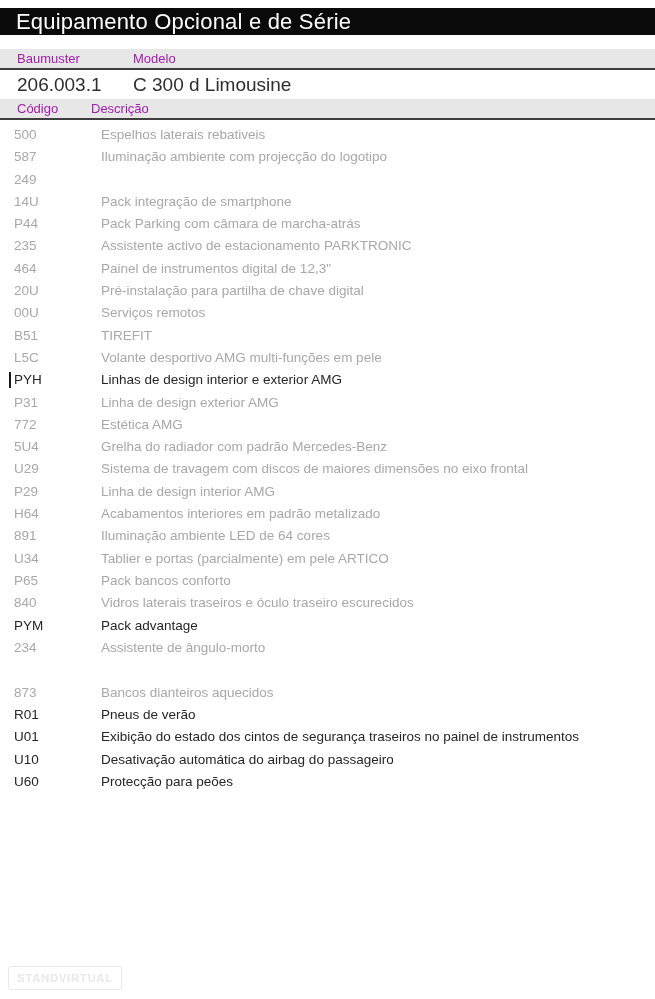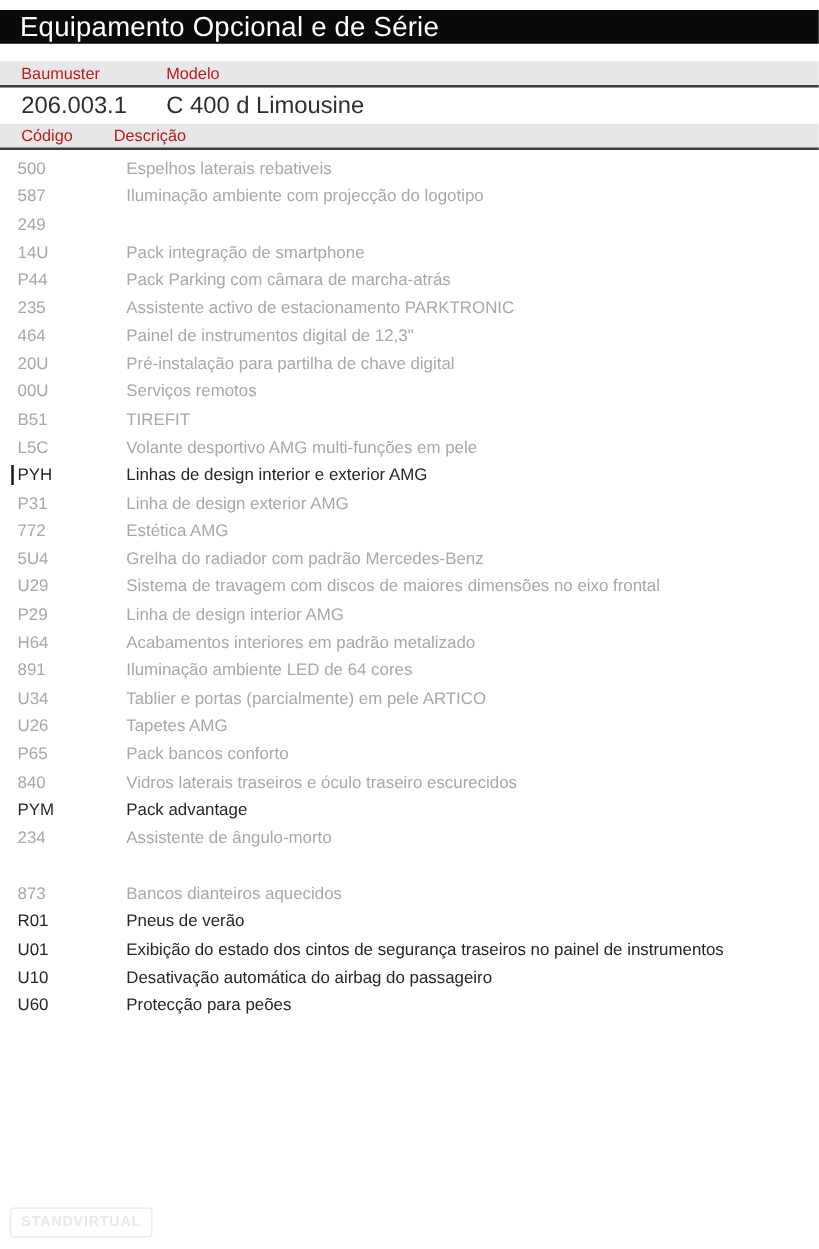--- a/index.html
+++ b/index.html
@@ -27,21 +27,21 @@
     letter-spacing: 0.2px;
     white-space: nowrap;
   }
 
   
   .band {
     position: absolute; left: 0; width: 655px; height: 19px;
     background: var(--band-bg, #e7e7e7);
     border-bottom: 2px solid var(--band-border, #3f3f3f);
     font-size: 13px; line-height: 19px;
-    color: #b91c1c;
+    color: #a21caf;
   }
   .band-model { top: 49px; }
   .band-equip { top: 99px; }
   .band span, .model-row span { position: absolute; white-space: nowrap; }
 
   .col-a { left: 17px; }
   .col-b-model { left: 133px; }
   .col-b-equip { left: 91px; }
 
   
@@ -91,21 +91,21 @@
     <h1>Equipamento Opcional e de Série</h1>
   </header>
 
   <div class="band band-model">
     <span class="col-a">Baumuster</span>
     <span class="col-b-model">Modelo</span>
   </div>
 
   <div class="model-row">
     <span class="col-a">206.003.1</span>
-    <span class="col-b-model">C 400 d Limousine</span>
+    <span class="col-b-model">C 300 d Limousine</span>
   </div>
 
   <div class="band band-equip">
     <span class="col-a">Código</span>
     <span class="col-b-equip">Descrição</span>
   </div>
 
   <div class="equip-rows" id="equip-rows">
       <div class="row gray">
         <span class="code">500</span>
@@ -181,24 +181,20 @@
       </div>
       <div class="row gray">
         <span class="code">891</span>
         <span class="desc">Iluminação ambiente LED de 64 cores</span>
       </div>
       <div class="row gray">
         <span class="code">U34</span>
         <span class="desc">Tablier e portas (parcialmente) em pele ARTICO</span>
       </div>
       <div class="row gray">
-        <span class="code">U26</span>
-        <span class="desc">Tapetes AMG</span>
-      </div>
-      <div class="row gray">
         <span class="code">P65</span>
         <span class="desc">Pack bancos conforto</span>
       </div>
       <div class="row gray">
         <span class="code">840</span>
         <span class="desc">Vidros laterais traseiros e óculo traseiro escurecidos</span>
       </div>
       <div class="row dark">
         <span class="code">PYM</span>
         <span class="desc">Pack advantage</span>

